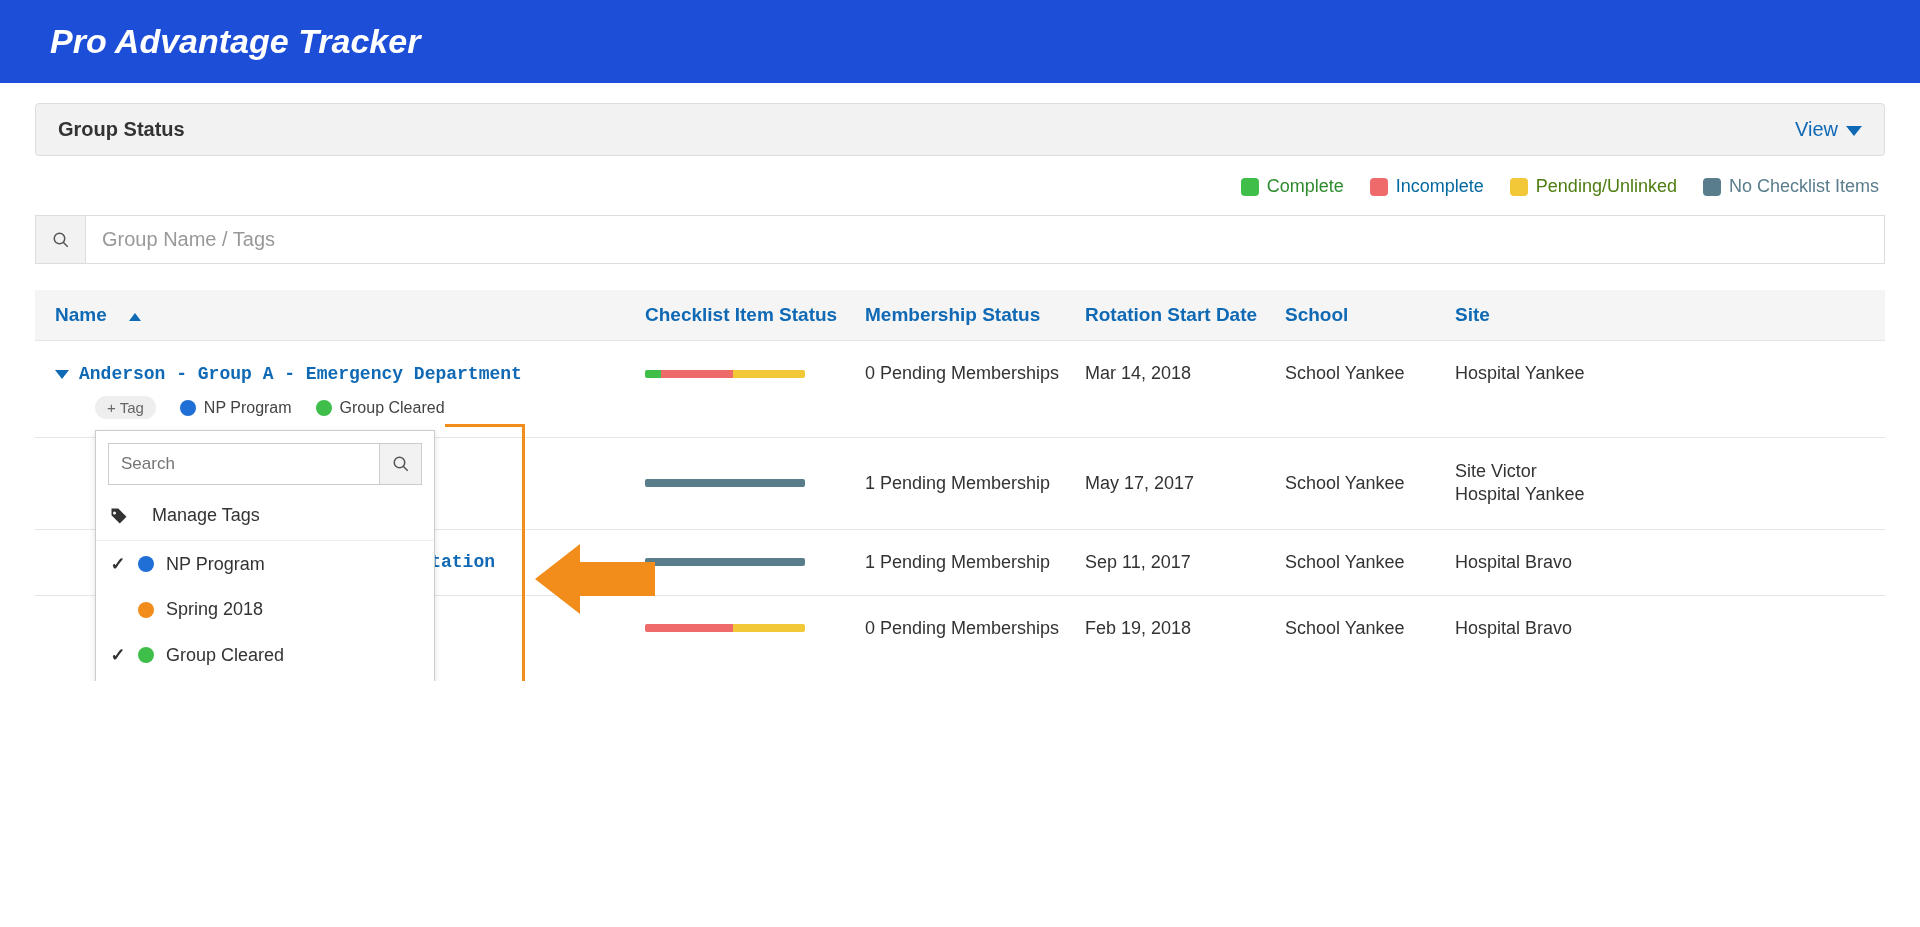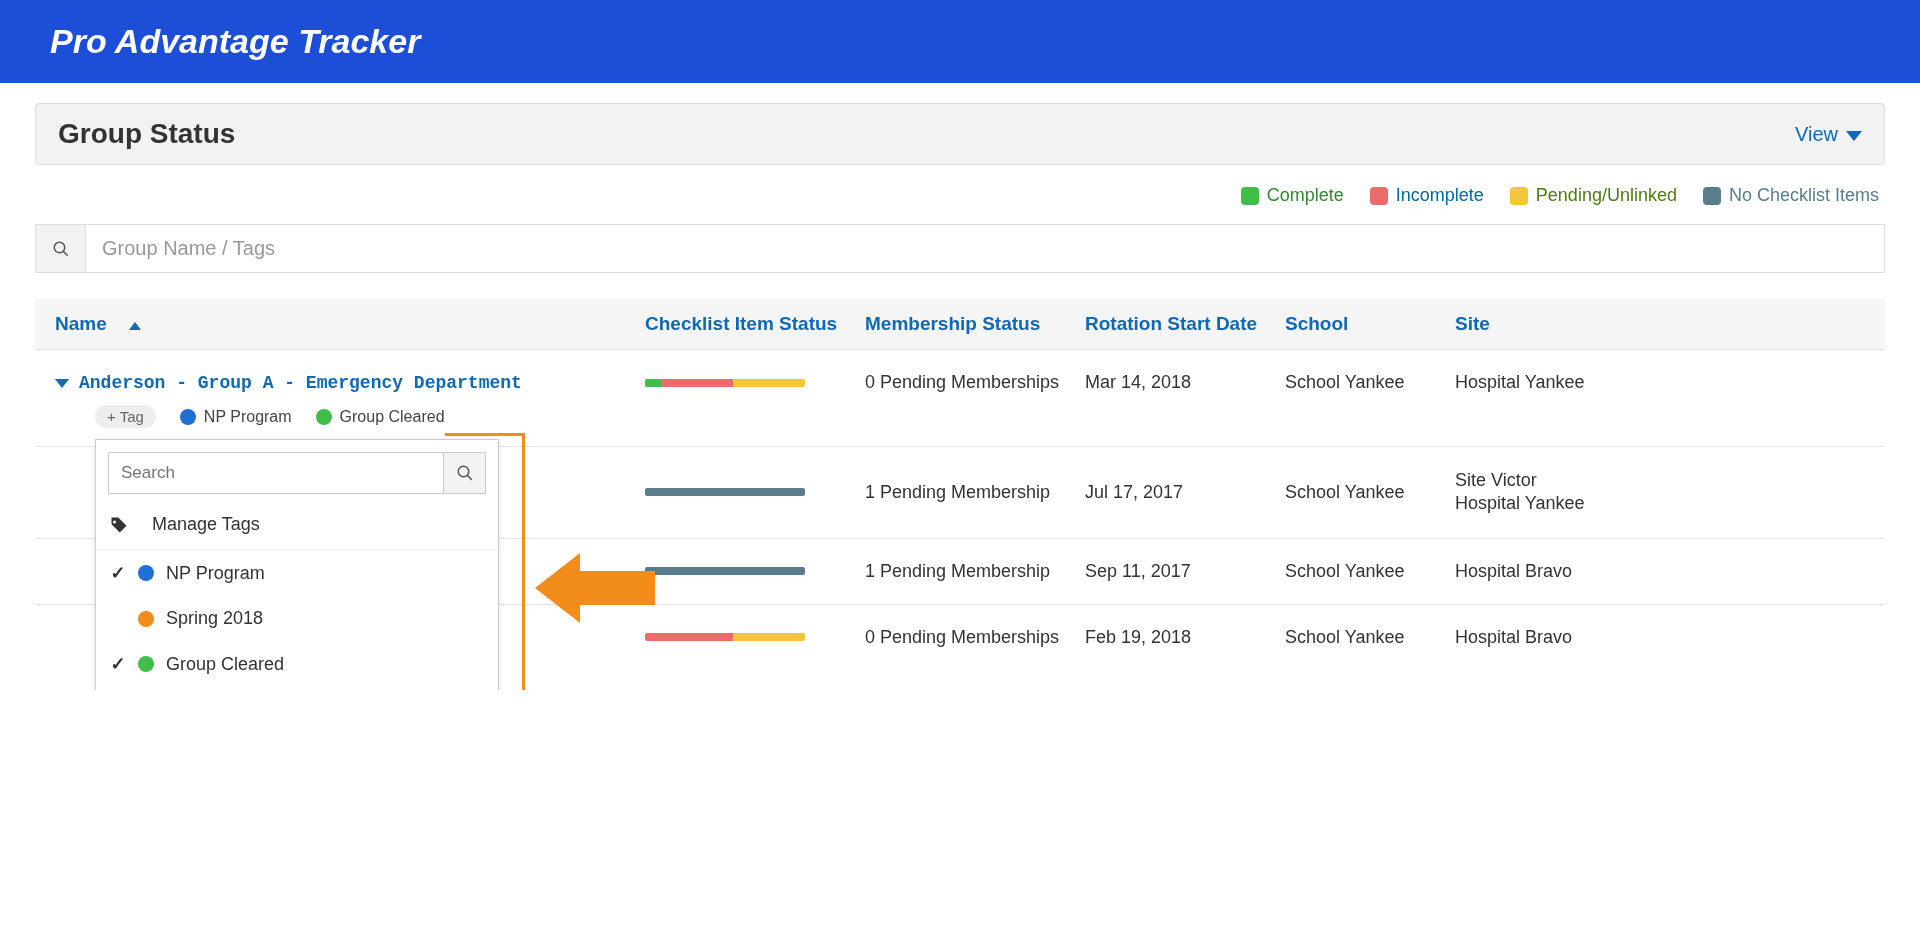--- a/index.html
+++ b/index.html
@@ -12,21 +12,21 @@
   .panel-header {
     background: #f2f2f2;
     border: 1px solid #ddd;
     border-radius: 4px;
     padding: 14px 22px;
     display: flex;
     justify-content: space-between;
     align-items: center;
     margin-bottom: 20px;
   }
-  .panel-header .ph-title { font-size: 28px; font-weight: 700; color: #333; }
+  .panel-header .ph-title { font-size: 20px; font-weight: 700; color: #333; }
   .panel-header .ph-view { color: #0f69b4; font-size: 20px; cursor: pointer; display: flex; align-items: center; gap: 8px; }
 
   .legend { display: flex; justify-content: flex-end; gap: 26px; font-size: 18px; margin-bottom: 18px; padding-right: 6px; }
   .legend-item { display: flex; align-items: center; gap: 8px; }
   .swatch { width: 18px; height: 18px; border-radius: 4px; }
   .lg-complete { color: #2e8b2e; }
   .lg-incomplete { color: #0369a1; }
   .lg-pending { color: #4d7c0f; }
   .lg-nochecklist { color: #5a7d8c; }
 
@@ -55,21 +55,21 @@
 
   .tagrow { display: flex; align-items: center; gap: 24px; padding: 2px 20px 18px 60px; font-size: 16px; color: #444; border-bottom: 1px solid #e6e6e6; position: relative; }
   .tagchip { display: flex; align-items: center; gap: 8px; }
   .dot { width: 16px; height: 16px; border-radius: 50%; }
   .addtag { background: #eee; border-radius: 12px; padding: 3px 12px; color: #666; cursor: pointer; font-size: 15px; }
 
   
   .dropdown {
     position: absolute;
     top: 36px; left: 60px;
-    width: 404px;
+    width: 340px;
     background: #fff;
     border: 1px solid #ccc;
     box-shadow: 0 2px 6px rgba(0,0,0,0.12);
     z-index: 10;
     padding-bottom: 6px;
   }
   .dd-search { display: flex; margin: 12px; border: 1px solid #ccc; }
   .dd-search input { flex: 1; border: none; padding: 10px 12px; font-size: 17px; outline: none; }
   .dd-search .dd-sbtn { width: 42px; background: #f2f2f2; border-left: 1px solid #ccc; display: flex; align-items: center; justify-content: center; color: #555; cursor: pointer; }
   .dd-manage { padding: 8px 14px 14px; display: flex; align-items: center; gap: 24px; color: #333; cursor: pointer; font-size: 18px; border-bottom: 1px solid #eee; }
@@ -226,21 +226,21 @@
     </div>
 
     <div class="trow">
       <div class="namecell">
         <span></span>
       </div>
       <div class="statusbar">
         <div class="seg" style="background:#5a7d8c;width:100%"></div>
       </div>
       <div>1 Pending Membership</div>
-      <div>Jul 17, 2017</div>
+      <div>May 17, 2017</div>
       <div>School Yankee</div>
       <div class="site-multiline">Site Victor<br>Hospital Yankee</div>
     </div>
 
     <div class="trow">
       <div class="namecell" style="justify-content:flex-end; padding-right:150px;">
         <span>tation</span>
       </div>
       <div class="statusbar">
         <div class="seg" style="background:#5a7d8c;width:100%"></div>

